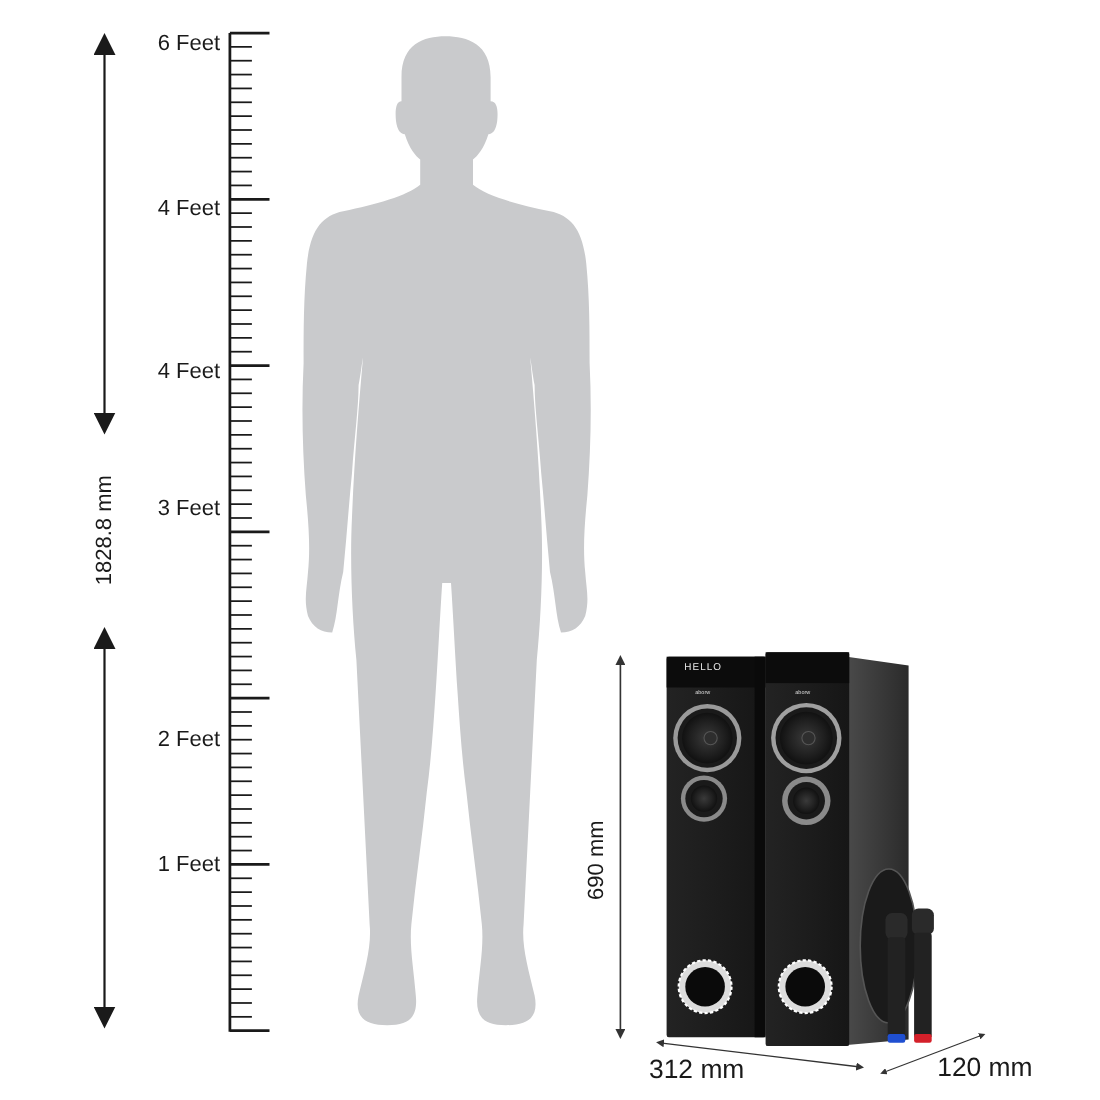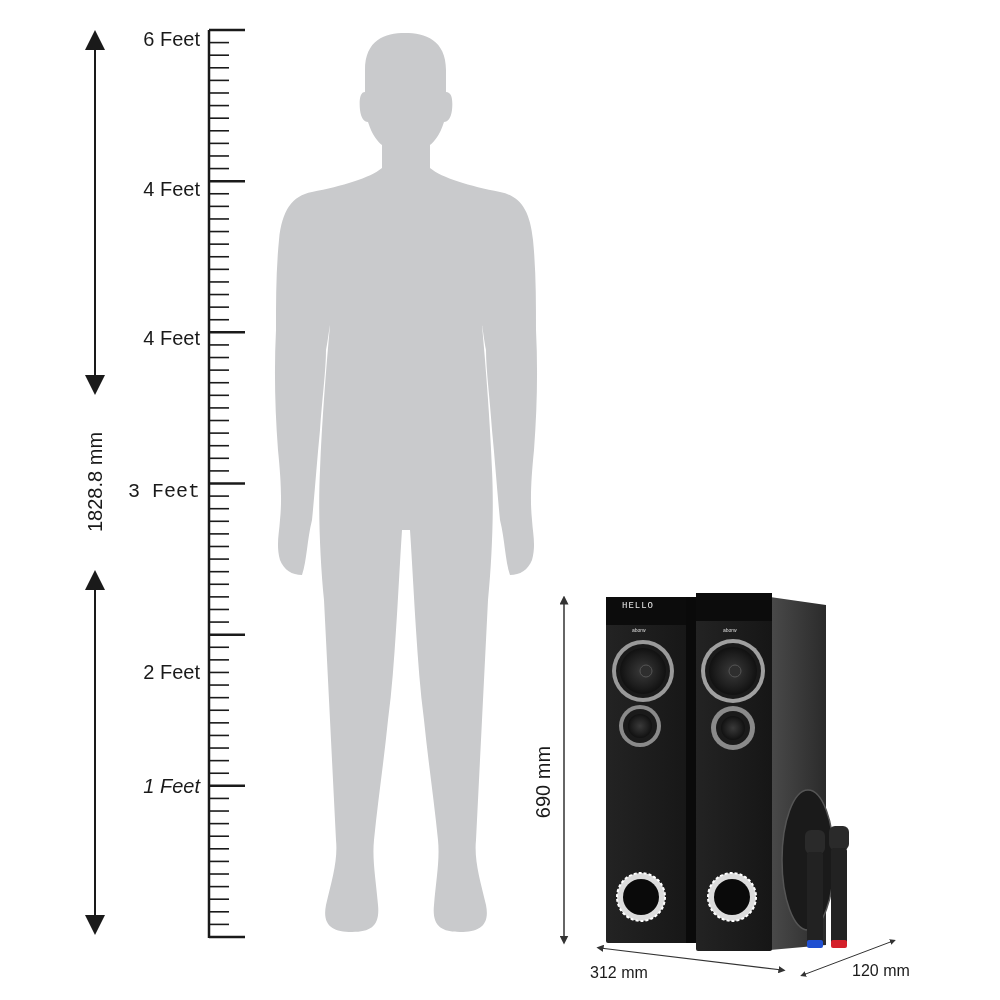--- a/index.html
+++ b/index.html
@@ -1,21 +1,21 @@
 <!DOCTYPE html>
 <html><head>
 <meta charset="utf-8">
 <style>
   html, body { margin: 0; padding: 0; background: #ffffff; }
   body { width: 1000px; height: 1000px; position: relative; overflow: hidden;
          font-family: "Liberation Sans", sans-serif; color: #1a1a1a; }
   .abs { position: absolute; }
   .ruler-label { position: absolute; font-size: 20px; right: 800px; text-align: right; white-space: nowrap; line-height: 20px; }
   .vert-label { position: absolute; font-size: 20px; transform: rotate(-90deg); transform-origin: center center; white-space: nowrap; line-height: 20px; }
-  .dim-label { position: absolute; font-size: 16px; white-space: nowrap; line-height: 22px; }
+  .dim-label { position: absolute; font-size: 24px; white-space: nowrap; line-height: 22px; }
   svg { position: absolute; left: 0; top: 0; }
 </style>
 </head>
 <body>
 
 <svg width="1000" height="1000" viewBox="0 0 1000 1000">
   <defs>
     <marker id="arrowhead" markerWidth="10" markerHeight="10" refX="5" refY="5" orient="auto-start-reverse">
       <path d="M0,0 L10,5 L0,10 z" fill="#1a1a1a"></path>
     </marker>
@@ -176,25 +176,25 @@
     <rect x="807" y="940" width="16" height="8" rx="2" fill="#1f4fd1"></rect>
     <rect x="829" y="826" width="20" height="24" rx="6" fill="#2a2a2a"></rect>
     <rect x="831" y="848" width="16" height="96" rx="3" fill="#222"></rect>
     <rect x="831" y="940" width="16" height="8" rx="2" fill="#d4202a"></rect>
   </g>
 </svg>
 
 <div class="ruler-label" style="top:29px;">6 Feet</div>
 <div class="ruler-label" style="top:179px;">4 Feet</div>
 <div class="ruler-label" style="top:328px;">4 Feet</div>
-<div class="ruler-label" style="top:482px;font-family:Liberation Mono, monospace;">3 Feet</div>
+<div class="ruler-label" style="top:452px;">3 Feet</div>
 <div class="ruler-label" style="top:662px;">2 Feet</div>
-<div class="ruler-label" style="top:776px;font-style:italic;">1 Feet</div>
+<div class="ruler-label" style="top:776px;">1 Feet</div>
 
 <div class="vert-label" style="left:45px; top:472px; width:100px; text-align:center;">1828.8 mm</div>
 <div class="vert-label" style="left:505px; top:772px; width:75px; text-align:center;">690 mm</div>
 
 <div class="dim-label" style="left:590px; top:962px;">312 mm</div>
 <div class="dim-label" style="left:852px; top:960px;">120 mm</div>
 
-<div class="abs" style="left:622px; top:601px; font-size:9px; color:#e8e8e8; font-family:Liberation Mono, monospace; letter-spacing:1px;">HELLO</div>
+<div class="abs" style="left:622px; top:601px; font-size:9px; color:#e8e8e8; font-family:Liberation Sans, sans-serif; letter-spacing:1px;">HELLO</div>
 <div class="abs" style="left:632px; top:627px; font-size:5px; color:#ddd;">aborw</div>
 <div class="abs" style="left:723px; top:627px; font-size:5px; color:#ddd;">aborw</div>
 
 </body></html>

